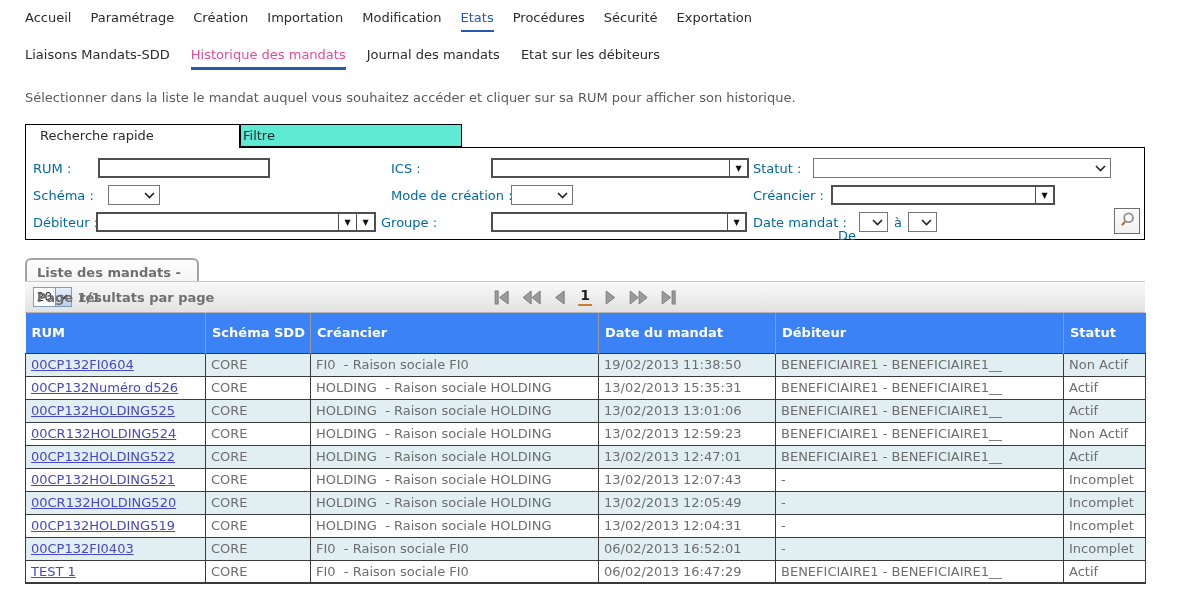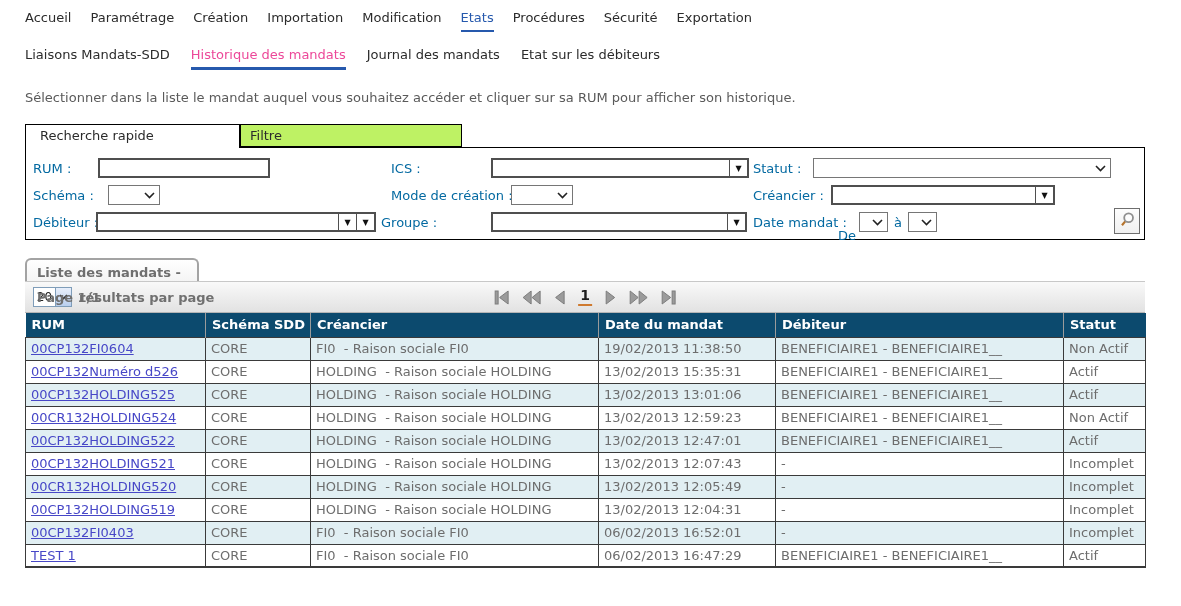--- a/index.html
+++ b/index.html
@@ -16,21 +16,21 @@
   .subnav .nav-item { color:#2b2b2b; cursor:pointer; padding-bottom:5px; }
   .subnav .nav-item.active { color:#ec4899; border-bottom:3px solid #2659ad; }
 
   .instruction { position:absolute; left:25px; top:90px; color:#5a5a5a; }
 
   
   .tab-quick { position:absolute; left:25px; top:124px; width:215px; height:24px;
     background:#fff; border:1px solid #000; border-bottom:none; z-index:3;
     line-height:22px; padding-left:14px; }
   .tab-filter { position:absolute; left:240px; top:124px; width:222px; height:23px;
-    background:#bef264; border:1px solid #000; line-height:21px; padding-left:9px; z-index:2; }
+    background:#5eead4; border:1px solid #000; line-height:21px; padding-left:2px; z-index:2; }
 
   .search-panel { position:absolute; left:25px; top:147px; width:1120px; height:93px;
     border:1px solid #000; background:#fff; z-index:1; }
   .search-panel .lbl { position:absolute; color:#0369a1; white-space:nowrap; }
 
   .input-thick { position:absolute; height:20px; border:2px solid #4f4f4f; background:#fff;
     font-family:inherit; font-size:13px; padding:0 3px; }
 
   .combo { position:absolute; height:20px; border:2px solid #4f4f4f; background:#fff; display:flex; }
   .combo .cbo-input { flex:1; border:none; outline:none; font-family:inherit; font-size:13px; padding:0 3px; min-width:0; }
@@ -62,22 +62,22 @@
   .pager { position:absolute; left:50%; top:6px; transform:translateX(-50%);
     display:flex; align-items:center; gap:13px; }
   .pager .pbtn { cursor:pointer; display:flex; align-items:center; }
   .pager svg { display:block; }
   .page-num { font-weight:bold; color:#1d1d1d; font-size:14px; padding:0 2px 1px 2px;
     border-bottom:2px solid #cf7a2f; line-height:15px; }
 
   
   .mandates { position:absolute; left:25px; top:313px; width:1120px;
     border-collapse:collapse; table-layout:fixed; }
-  .mandates th { background:#0c4a6e; color:#fff; font-weight:bold; text-align:left;
-    height:24px; padding:0 0 0 6px; font-size:13px; border-right:1px solid #9b9b9b; white-space:nowrap; overflow:hidden; }
+  .mandates th { background:#3b82f6; color:#fff; font-weight:bold; text-align:left;
+    height:40px; padding:0 0 0 6px; font-size:13px; border-right:1px solid #9b9b9b; white-space:nowrap; overflow:hidden; }
   .mandates th:last-child { border-right:none; }
   .mandates td { height:23px; border:1px solid #3a3a3a; color:#6d6d6d; padding:0 0 0 5px;
     white-space:pre; overflow:hidden; font-size:13px; }
   .mandates tr:nth-of-type(odd) td { background:#e1eff3; }
   .mandates tr:nth-of-type(even) td { background:#ffffff; }
   .mandates tbody { border-bottom:2px solid #3a3a3a; }
   .mandates a { color:#4747c7; text-decoration:underline; }
 </style>
 </head>
 <body>

